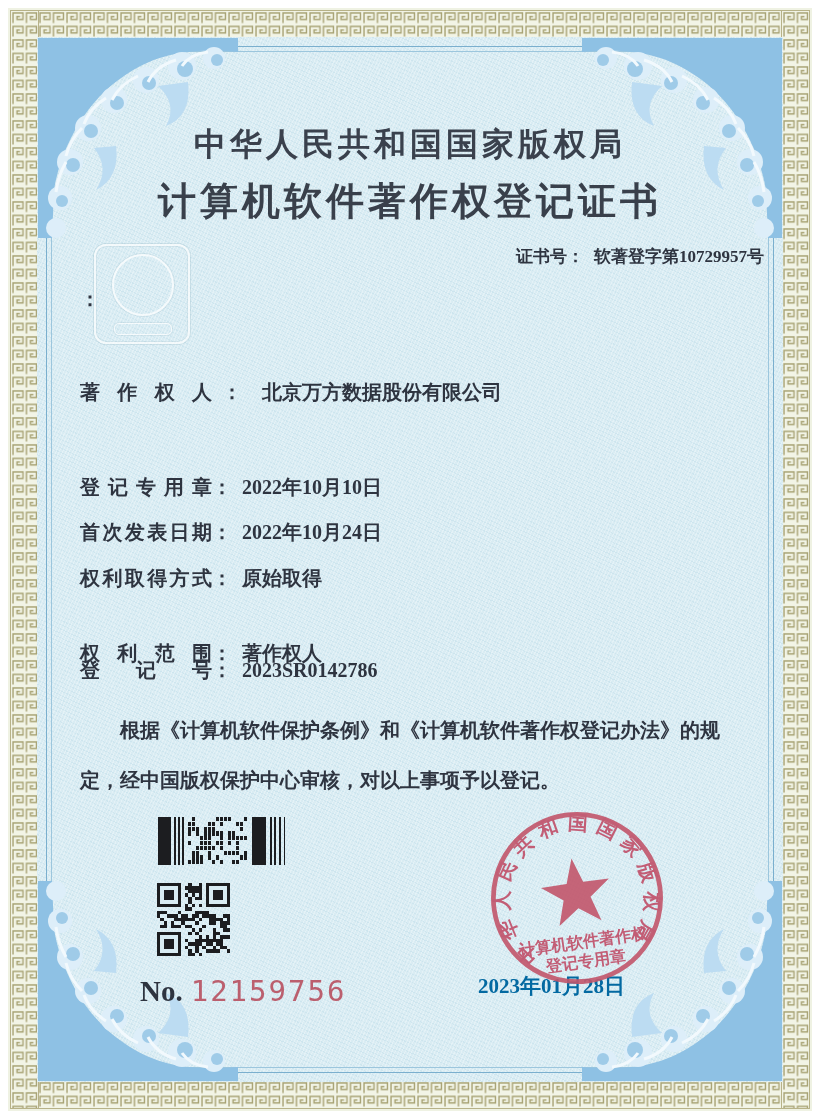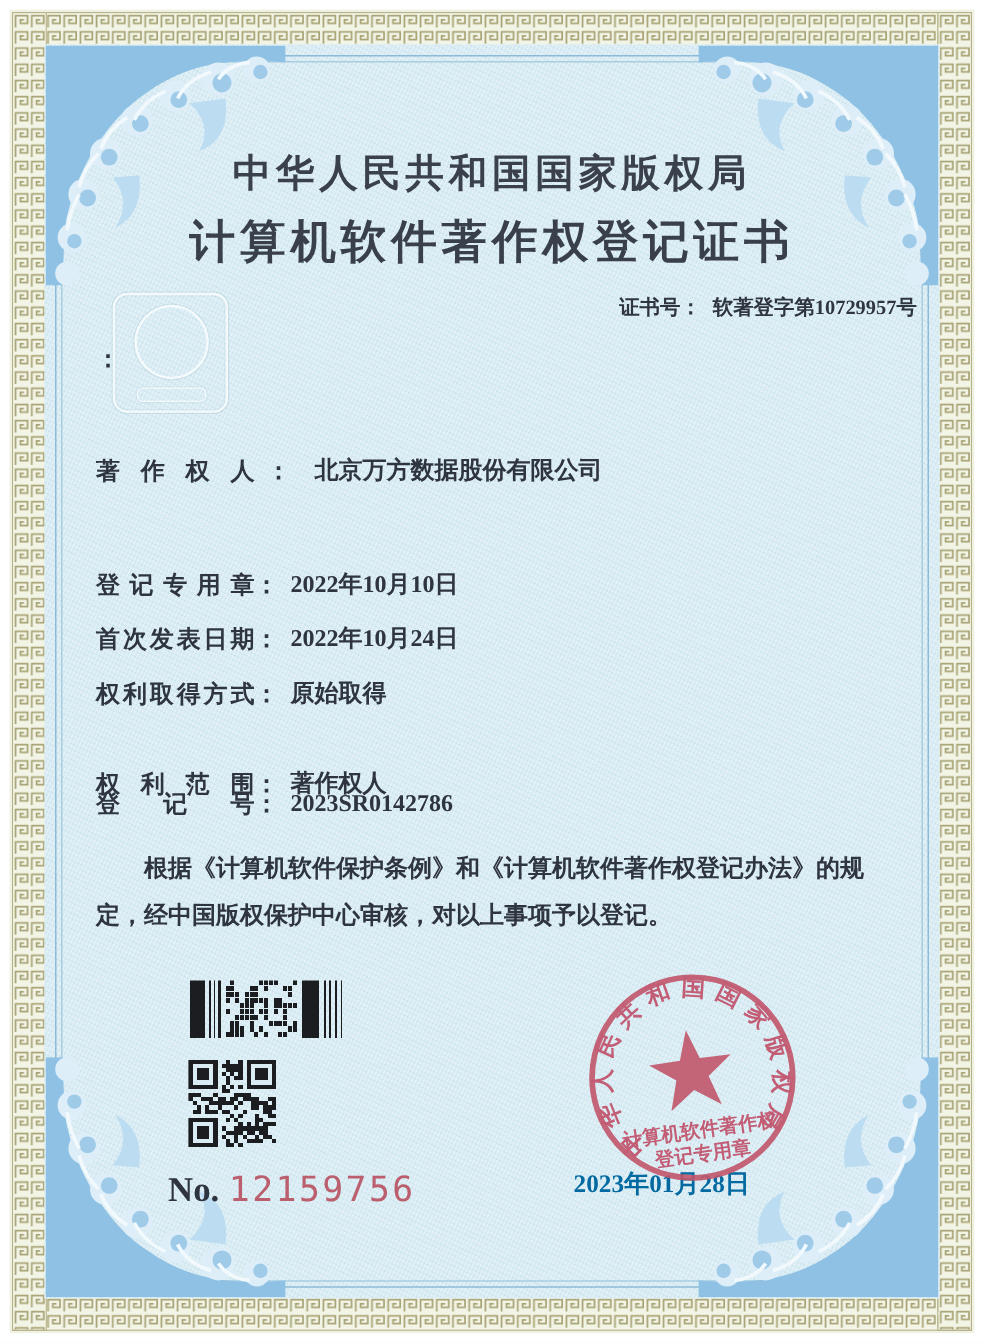--- a/index.html
+++ b/index.html
@@ -30,21 +30,21 @@
   .cert-title{position:absolute;top:176px;left:0;width:100%;text-align:center;
     font-size:38px;font-weight:bold;letter-spacing:4px;color:#39404b;}
   .certno{position:absolute;top:245px;right:56px;font-size:17px;font-weight:bold;}
   .certno .lbl{margin-right:10px;}
   .row{position:absolute;left:80px;display:flex;font-size:20px;font-weight:bold;}
   .flabel{width:132px;display:inline-block;text-align:justify;text-align-last:justify;}
   .colon{width:20px;}
   .fvalue{margin-left:10px;max-width:520px;}
   .fvalue div{line-height:27px;}
   .statement{position:absolute;left:80px;top:705px;width:648px;font-size:20px;
-    font-weight:bold;line-height:39px;text-indent:2em;}
+    font-weight:bold;line-height:50px;text-indent:2em;}
   .barcode{position:absolute;left:158px;top:817px;width:132px;height:48px;}
   .qr{position:absolute;left:157px;top:883px;width:73px;height:73px;}
   .serial{position:absolute;left:140px;top:974px;font-size:29px;font-weight:bold;}
   .serial .num{font-family:"DejaVu Sans Mono",monospace;color:#bb5f6e;
     letter-spacing:2px;margin-left:8px;font-weight:normal;}
   .seal{position:absolute;left:482px;top:803px;width:190px;height:190px;
     transform:rotate(-8deg);opacity:.9;pointer-events:none;}
   .issue-date{position:absolute;left:478px;top:972px;width:200px;text-align:left;
     font-size:21px;font-weight:bold;color:#0369a1;}
   .emboss{position:absolute;left:94px;top:244px;width:92px;height:96px;

